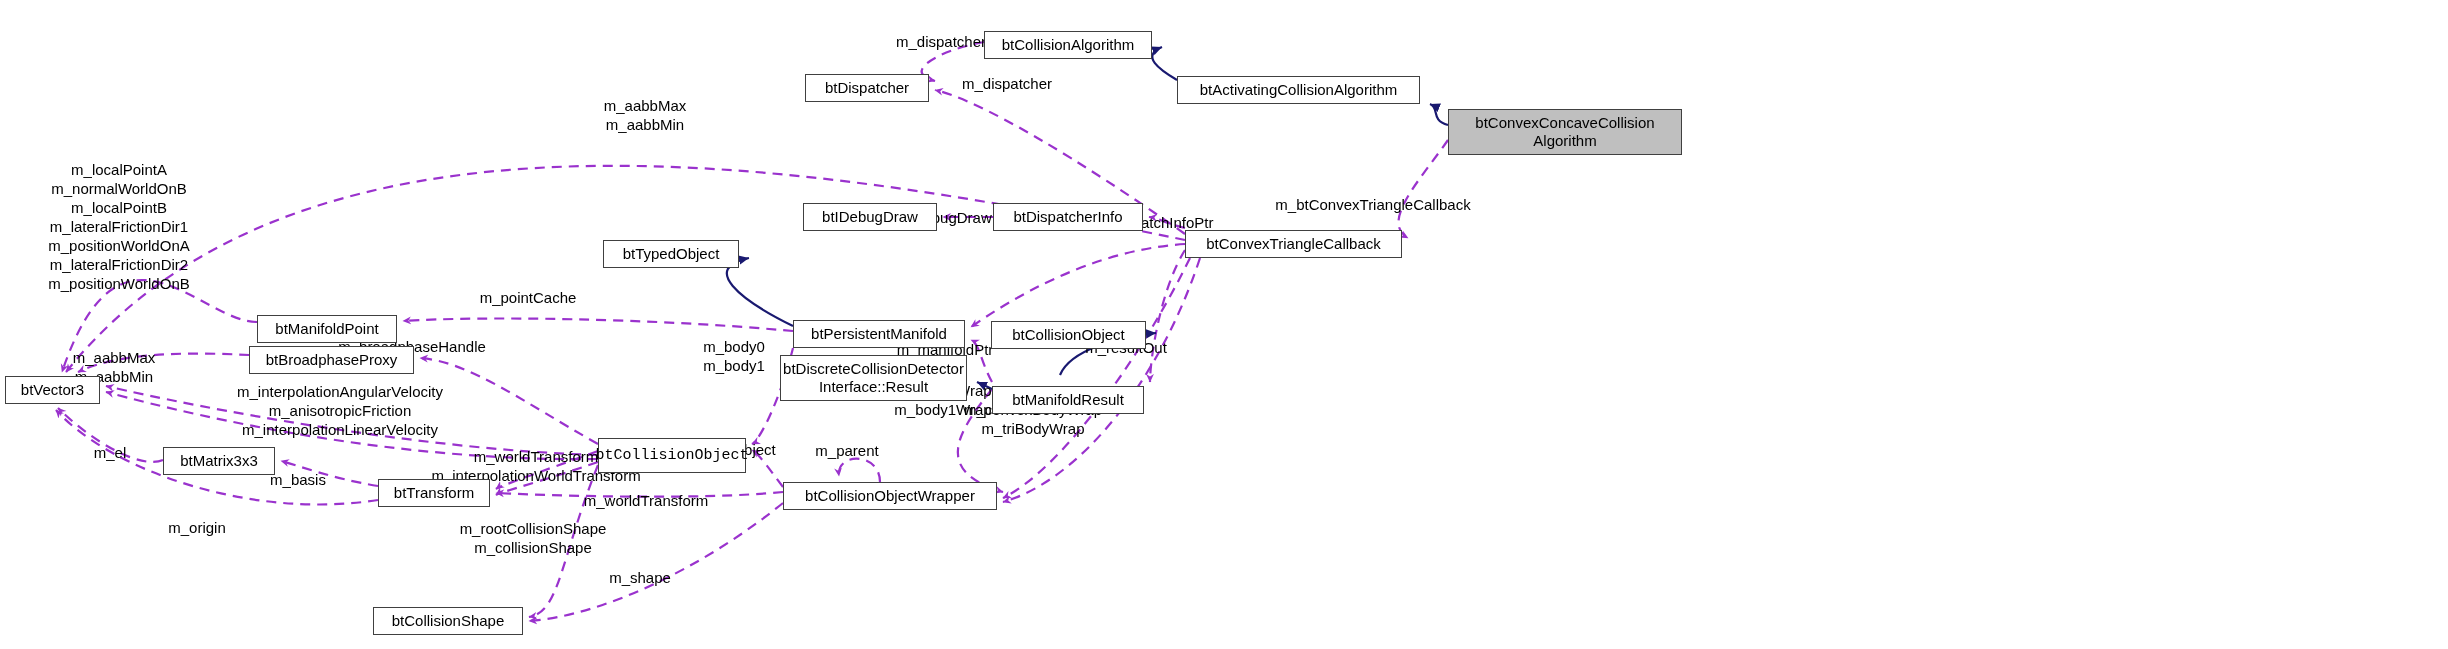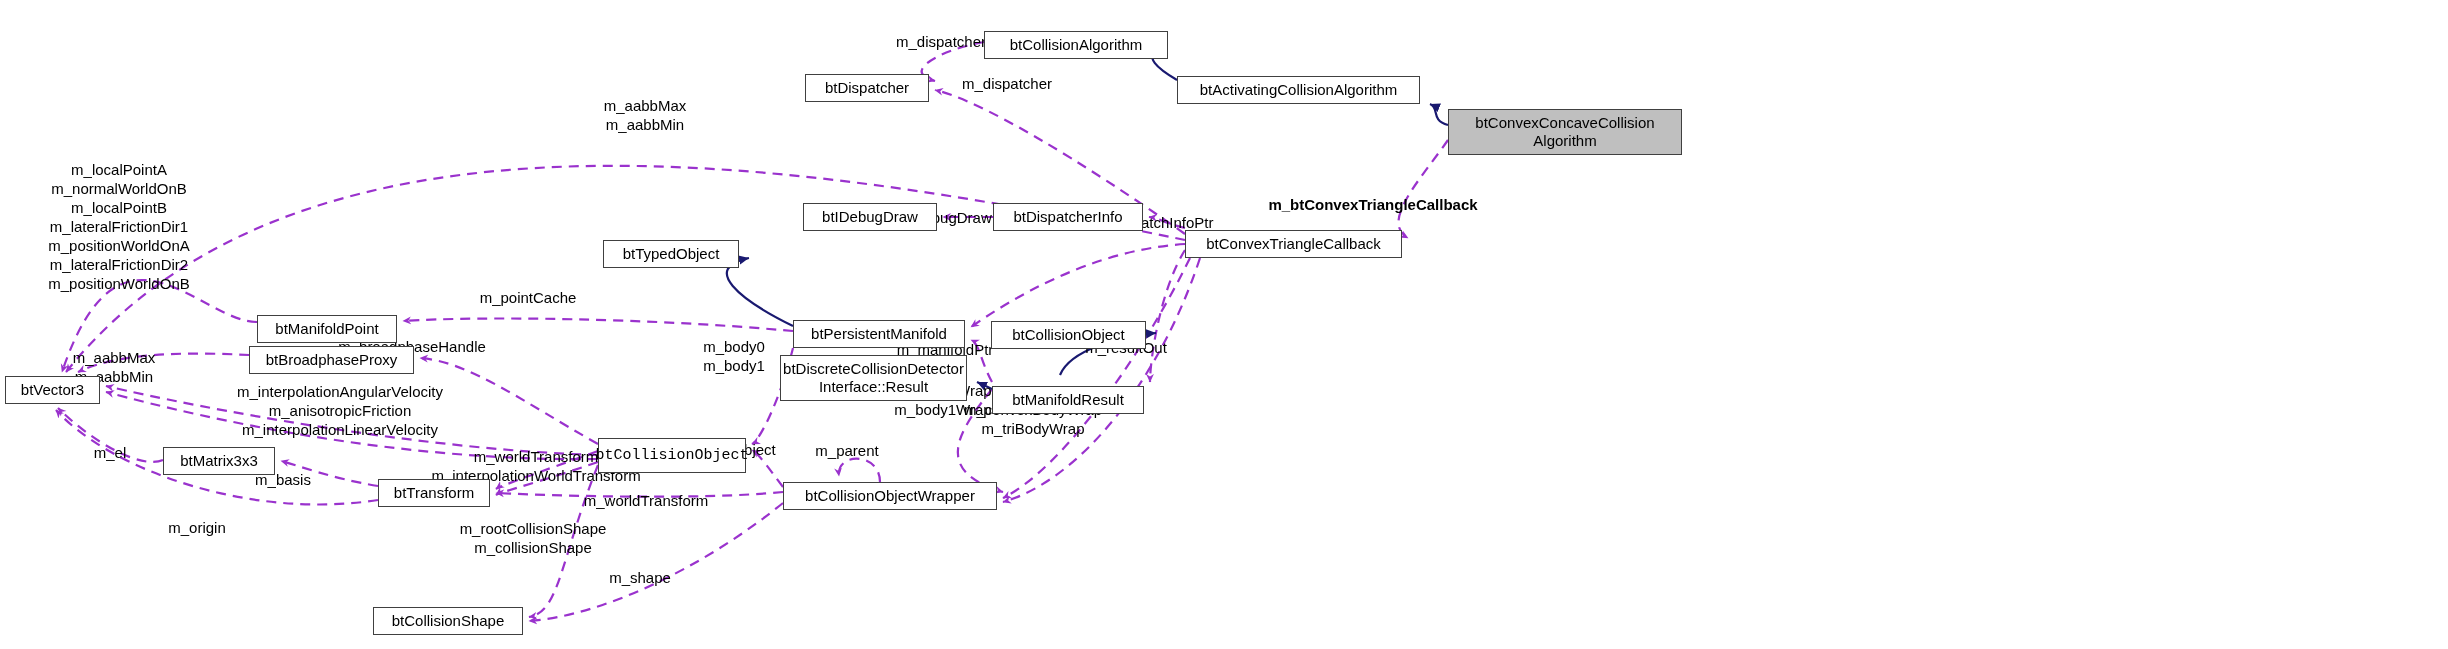--- a/index.html
+++ b/index.html
@@ -149,42 +149,42 @@
       <div class="node" style="left: 249px; top: 346px; width: 165px; height: 28px;">btBroadphaseProxy</div>
       <div class="node" style="left: 598px; top: 438px; width: 148px; height: 35px; font-family: Liberation Mono, monospace;">btCollisionObject</div>
       <div class="node" style="left: 783px; top: 482px; width: 214px; height: 28px;">btCollisionObjectWrapper</div>
       <div class="node" style="left: 603px; top: 240px; width: 136px; height: 28px;">btTypedObject</div>
       <div class="node" style="left: 793px; top: 320px; width: 172px; height: 28px;">btPersistentManifold</div>
       <div class="node" style="left: 780px; top: 355px; width: 187px; height: 46px;">btDiscreteCollisionDetector
 Interface::Result</div>
       <div class="node" style="left: 991px; top: 321px; width: 155px; height: 28px;">btCollisionObject</div>
       <div class="node" style="left: 992px; top: 386px; width: 152px; height: 28px;">btManifoldResult</div>
       <div class="node" style="left: 805px; top: 74px; width: 124px; height: 28px;">btDispatcher</div>
-      <div class="node" style="left: 984px; top: 31px; width: 184px; height: 28px; text-align: center;">btCollisionAlgorithm</div>
+      <div class="node" style="left: 984px; top: 31px; width: 168px; height: 28px; text-align: center;">btCollisionAlgorithm</div>
       <div class="node" style="left: 1177px; top: 76px; width: 243px; height: 28px;">btActivatingCollisionAlgorithm</div>
       <div class="node" style="left: 803px; top: 203px; width: 134px; height: 28px;">btIDebugDraw</div>
       <div class="node" style="left: 993px; top: 203px; width: 150px; height: 28px;">btDispatcherInfo</div>
       <div class="node" style="left: 1185px; top: 230px; width: 217px; height: 28px;">btConvexTriangleCallback</div>
       <div class="node current" style="left: 1448px; top: 109px; width: 234px; height: 46px;">btConvexConcaveCollision
 Algorithm</div>
     </div>
   <div id="labels-layer">
       <div class="edge-label" style="left: 119px; top: 226px;">m_localPointA
 m_normalWorldOnB
 m_localPointB
 m_lateralFrictionDir1
 m_positionWorldOnA
 m_lateralFrictionDir2
 m_positionWorldOnB</div>
       <div class="edge-label" style="left: 114px; top: 367px;">m_aabbMax
 m_aabbMin</div>
       <div class="edge-label" style="left: 645px; top: 115px;">m_aabbMax
 m_aabbMin</div>
       <div class="edge-label" style="left: 110px; top: 452px;">m_el</div>
-      <div class="edge-label" style="left: 283px; top: 479px;">m_basis</div>
+      <div class="edge-label" style="left: 298px; top: 479px;">m_basis</div>
       <div class="edge-label" style="left: 197px; top: 527px;">m_origin</div>
       <div class="edge-label" style="left: 528px; top: 297px;">m_pointCache</div>
       <div class="edge-label" style="left: 412px; top: 346px;">m_broadphaseHandle</div>
       <div class="edge-label" style="left: 340px; top: 410px;">m_interpolationAngularVelocity
 m_anisotropicFriction
 m_interpolationLinearVelocity</div>
       <div class="edge-label" style="left: 536px; top: 466px;">m_worldTransform
 m_interpolationWorldTransform</div>
       <div class="edge-label" style="left: 646px; top: 500px;">m_worldTransform</div>
       <div class="edge-label" style="left: 533px; top: 538px;">m_rootCollisionShape
@@ -197,16 +197,16 @@
       <div class="edge-label" style="left: 945px; top: 349px;">m_manifoldPtr</div>
       <div class="edge-label" style="left: 943px; top: 400px;">m_body0Wrap
 m_body1Wrap</div>
       <div class="edge-label" style="left: 1033px; top: 419px;">m_convexBodyWrap
 m_triBodyWrap</div>
       <div class="edge-label" style="left: 1126px; top: 347px;">m_resultOut</div>
       <div class="edge-label" style="left: 941px; top: 41px;">m_dispatcher</div>
       <div class="edge-label" style="left: 1007px; top: 83px;">m_dispatcher</div>
       <div class="edge-label" style="left: 943px; top: 217px;">m_debugDraw</div>
       <div class="edge-label" style="left: 1153px; top: 222px;">m_dispatchInfoPtr</div>
-      <div class="edge-label" style="left: 1373px; top: 204px; font-weight: bold;">m_btConvexTriangleCallback</div>
+      <div class="edge-label" style="left: 1373px; top: 204px;">m_btConvexTriangleCallback</div>
     </div>
 
 </div>
 
 </body></html>

